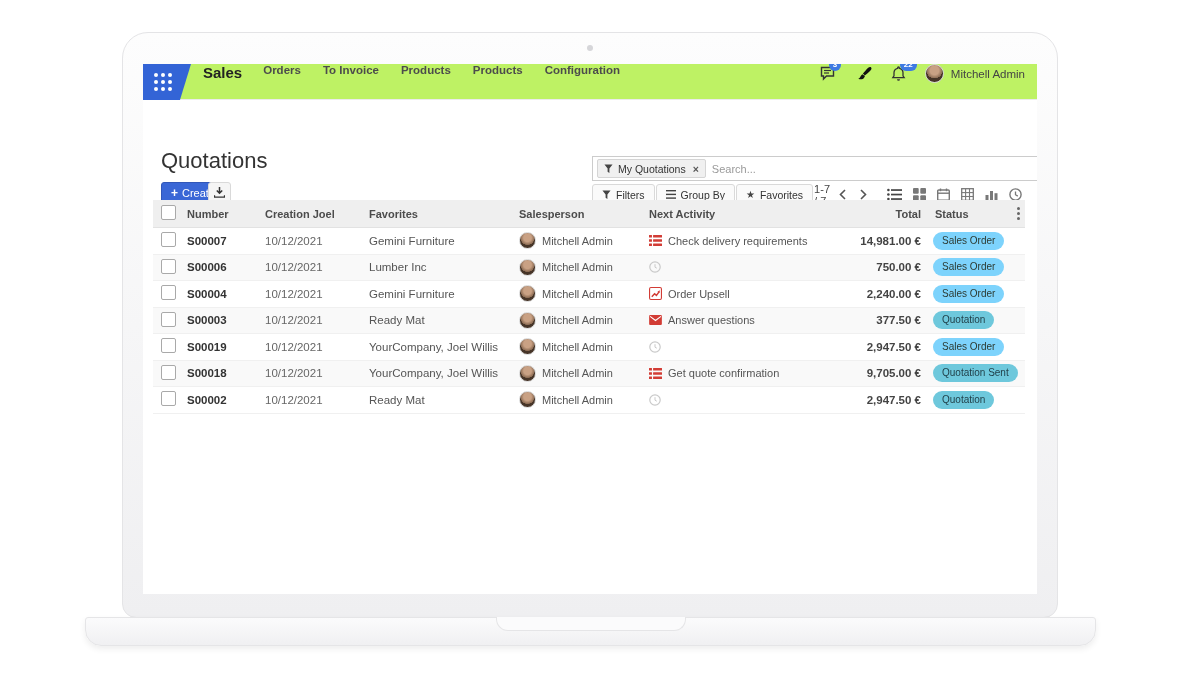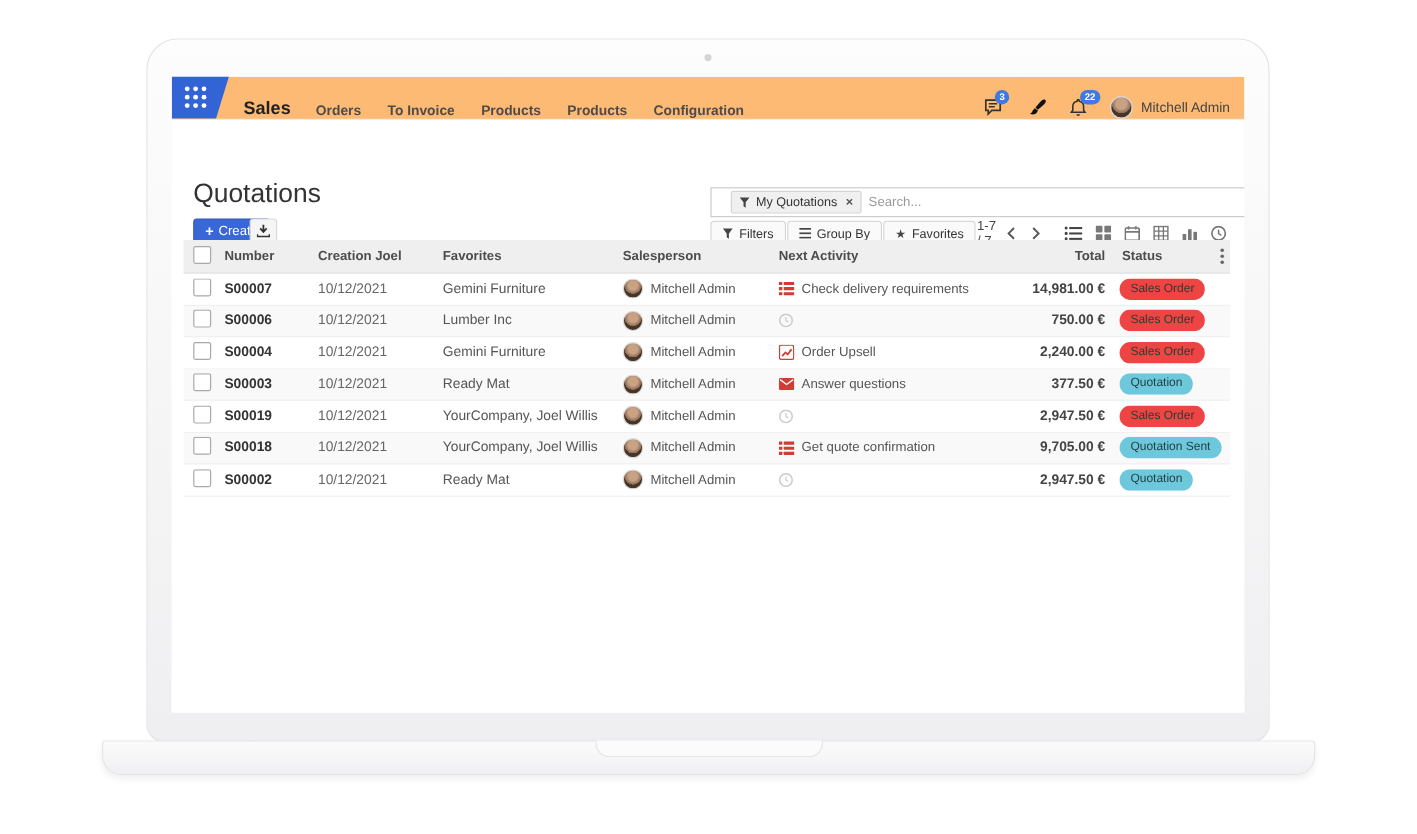--- a/index.html
+++ b/index.html
@@ -14,22 +14,22 @@
             border-radius:50%; background:#d6d6d9; }
   .screen { position:absolute; left:20px; top:31px; width:894px; height:530px; background:#fff;
             overflow:hidden; font-size:12px; color:#444; }
   .base { position:absolute; left:85px; top:617px; width:1011px; height:29px;
           background:linear-gradient(#fbfbfc,#f0f0f2); border:1px solid #e5e5e7;
           border-radius:3px 3px 16px 16px; box-shadow:0 3px 6px rgba(0,0,0,.07); }
   .notch { position:absolute; left:50%; transform:translateX(-50%); top:-1px; width:190px; height:14px;
            background:#fbfbfc; border:1px solid #e5e5e7; border-top:none; border-radius:0 0 12px 12px; }
 
   
-  .navbar { position:relative; height:36px; display:flex; align-items:flex-end;
-            border-bottom:1px solid #ebebeb; background:#fdba74; }
+  .navbar { position:relative; height:36px; display:flex; align-items:flex-start;
+            border-bottom:1px solid #ebebeb; background:#bef264; }
   .apps-tile { width:48px; height:36px; background:#3364d6; flex:0 0 auto; cursor:pointer;
                clip-path:polygon(0 0,100% 0,77% 100%,0 100%);
                display:flex; align-items:center; justify-content:center; padding-right:8px; }
   .dots-grid { display:grid; grid-template-columns:repeat(3,4px); grid-gap:3px; }
   .dots-grid i { width:4px; height:4px; border-radius:50%; background:#fff; }
   .brand { font-weight:700; font-size:15px; color:#222; margin:0 10px 0 12px; cursor:pointer; }
   .menus { display:flex; align-items:center;font-weight:bold; }
   .menus a { font-size:11.5px; color:#4c4c4c; margin:0 11px; cursor:pointer; text-decoration:none; }
   .nav-right { margin-left:auto; display:flex; align-items:center; gap:19px; padding-right:12px; }
   .icon-btn { position:relative; cursor:pointer; display:flex; align-items:center; }
@@ -47,21 +47,21 @@
                 background:#3a67d6; border:1px solid #3157b8; border-radius:3px; color:#fff;
                 font-size:11px; cursor:pointer; display:flex; align-items:center; gap:4px;
                 font-family:inherit; }
   .btn-create .plus { font-size:12px; font-weight:700; }
   .btn-export { position:absolute; left:65px; top:82px; width:23px; height:21px;
                 background:#f5f5f5; border:1px solid #d9d9d9; border-radius:3px; cursor:pointer;
                 display:flex; align-items:center; justify-content:center; }
 
   .searchbox { position:absolute; left:449px; top:56px; width:488px; height:25px;
                border:1px solid #ccc; background:#fff; display:flex; align-items:center;
-               padding:0 16px; gap:6px; }
+               padding:0 4px; gap:6px; }
   .facet { display:flex; align-items:center; gap:5px; background:#f0f0f0; border:1px solid #d5d5d5;
            border-radius:2px; height:19px; padding:0 6px; font-size:10.5px; color:#333; white-space:nowrap; }
   .facet-x { font-weight:700; color:#555; cursor:pointer; margin-left:2px; }
   .search-input { border:none; outline:none; flex:1; font-size:11px; color:#444;
                   font-family:inherit; background:transparent; }
   .search-input::placeholder { color:#9a9a9a; }
   .search-caret { color:#bbb; font-size:8px; padding-right:2px; }
 
   .cp-row2 { position:absolute; left:449px; right:14px; top:84px; height:21px;
              display:flex; align-items:center; }
@@ -98,21 +98,21 @@
   .thead .c-status { padding-left:14px; }
 
   .checkbox { display:inline-block; width:15px; height:15px; background:#fff; border:1px solid #a9a9a9;
               border-radius:2px; cursor:pointer; }
   .avatar.sm { width:17px; height:17px; flex:0 0 auto; }
   .sp-name { font-size:11px; color:#555; }
   .act-icon { display:flex; align-items:center; }
   .act-text { font-size:11px; color:#555; }
   .pill { display:inline-block; font-size:10px; line-height:1; padding:4px 9px; border-radius:10px;
           color:#2d3b33; }
-  .pill.green { background:#ef4444; }
+  .pill.green { background:#7dd3fc; }
   .pill.cyan { background:#6ec8dc; color:#1f3d46; }
   .opt-cols { position:absolute; right:3px; top:5px; display:flex; flex-direction:column; gap:2px;
               cursor:pointer; padding:2px; }
   .opt-cols i { width:3px; height:3px; border-radius:50%; background:#666; }
 </style>
 </head>
 <body>
 
 <div class="laptop">
   <div class="bezel">

